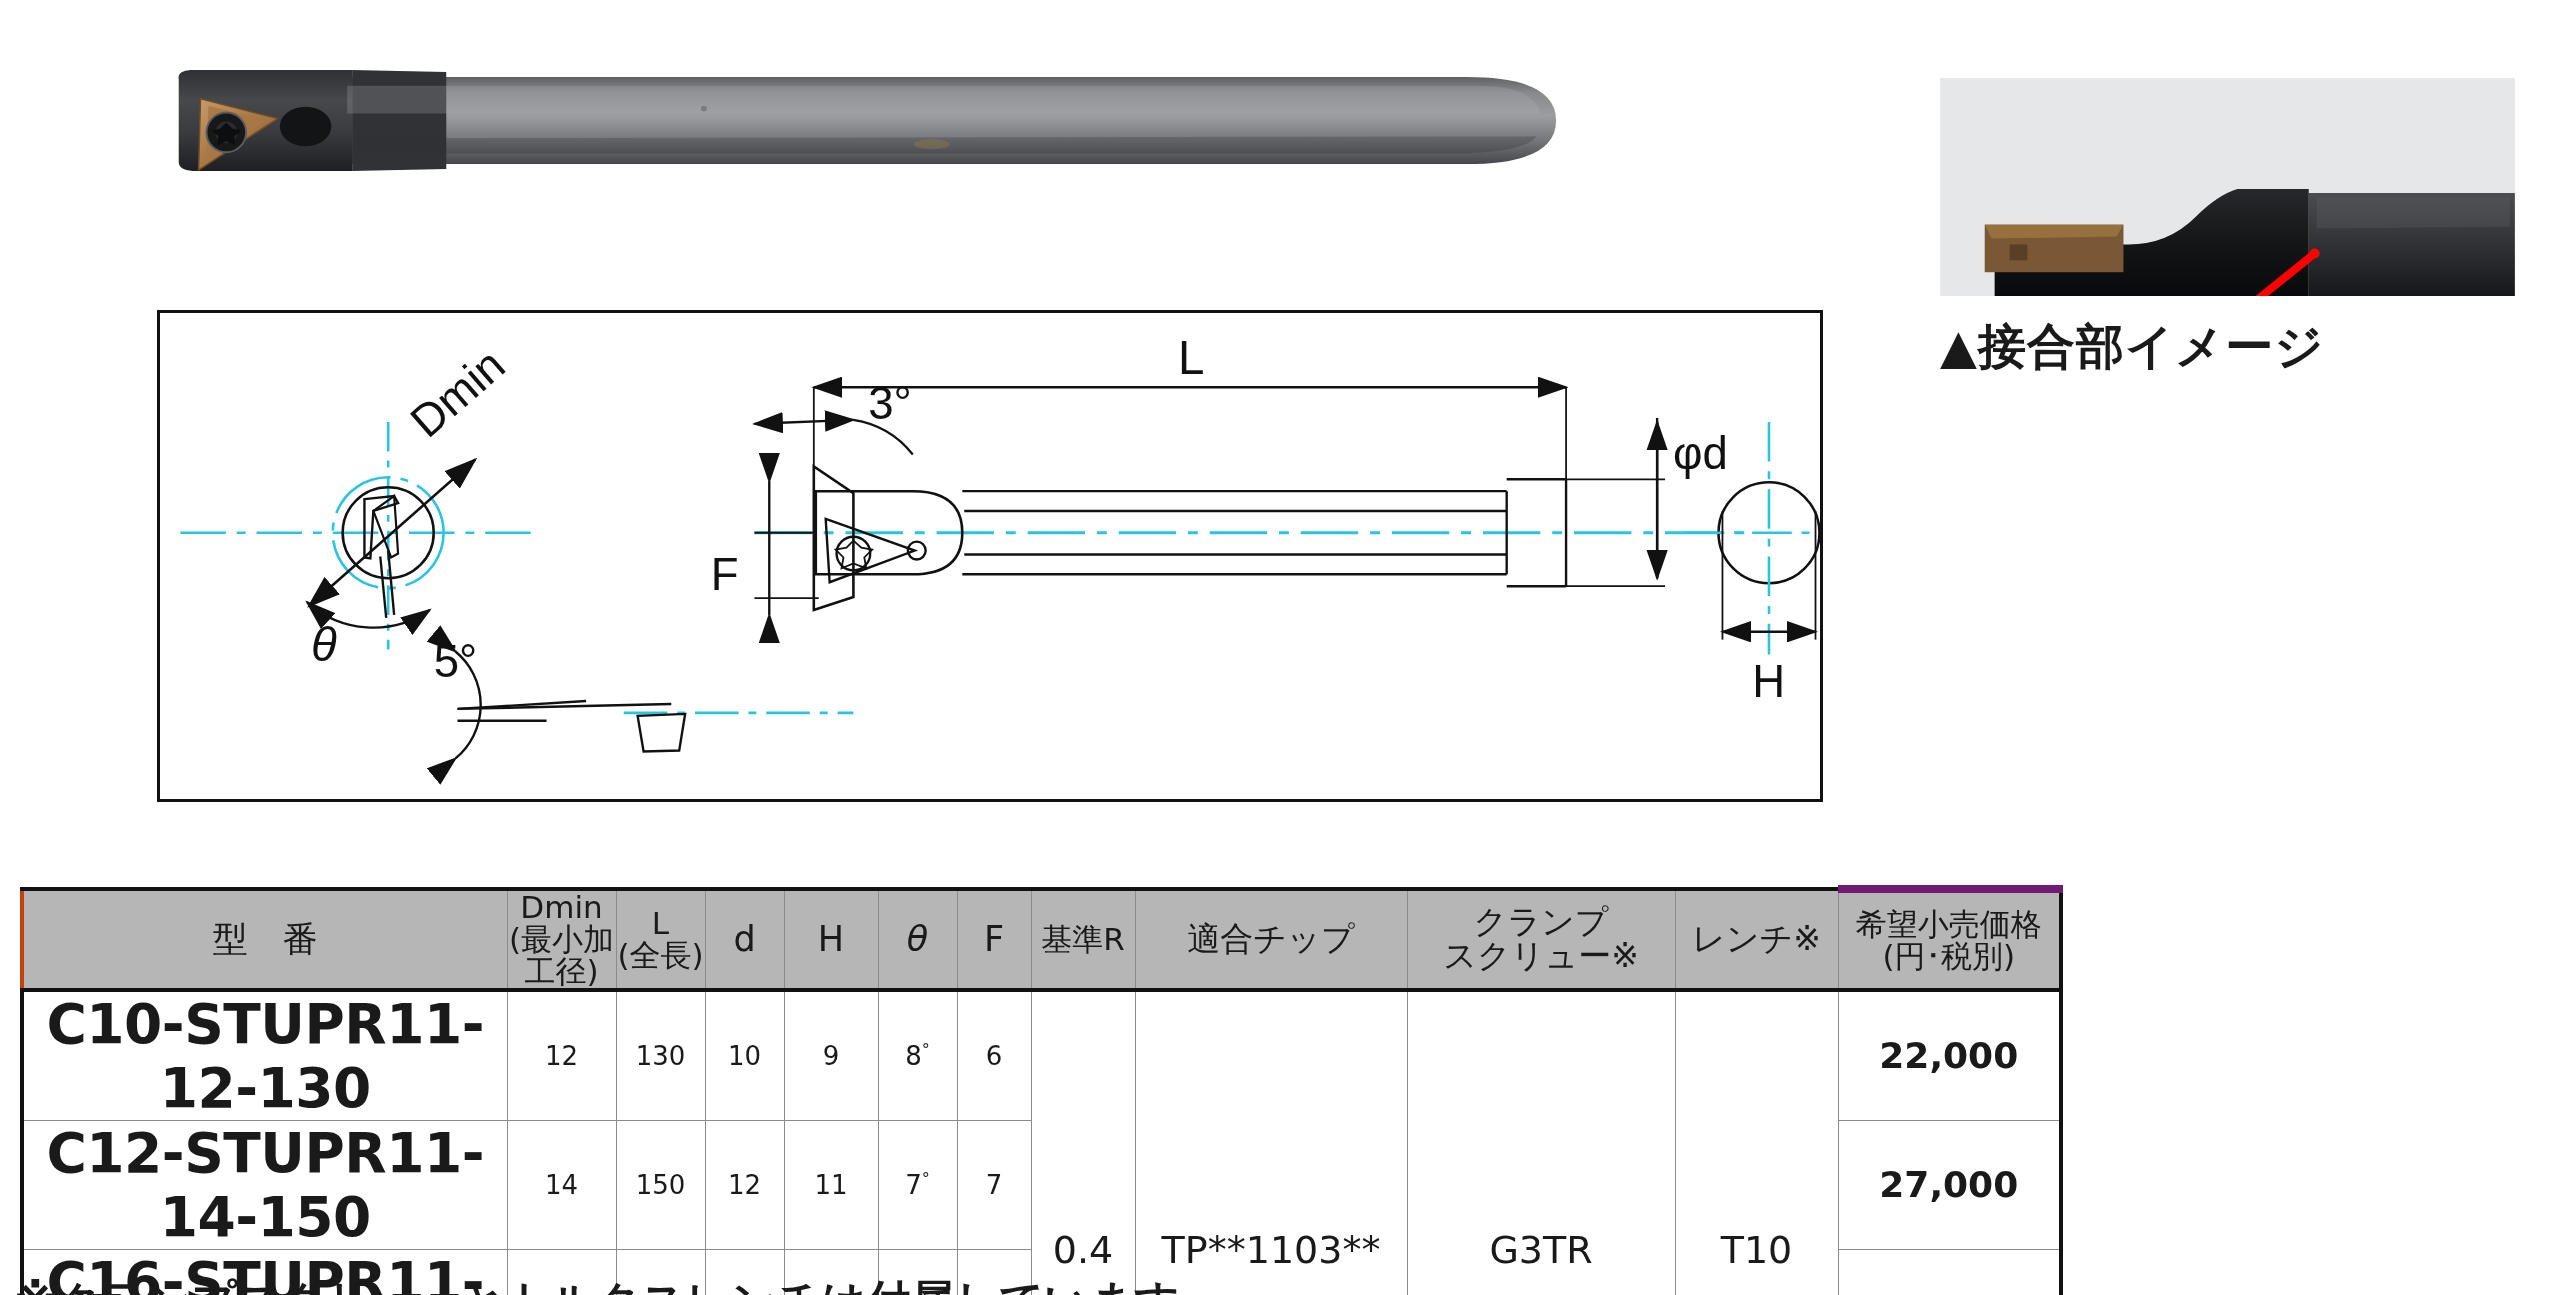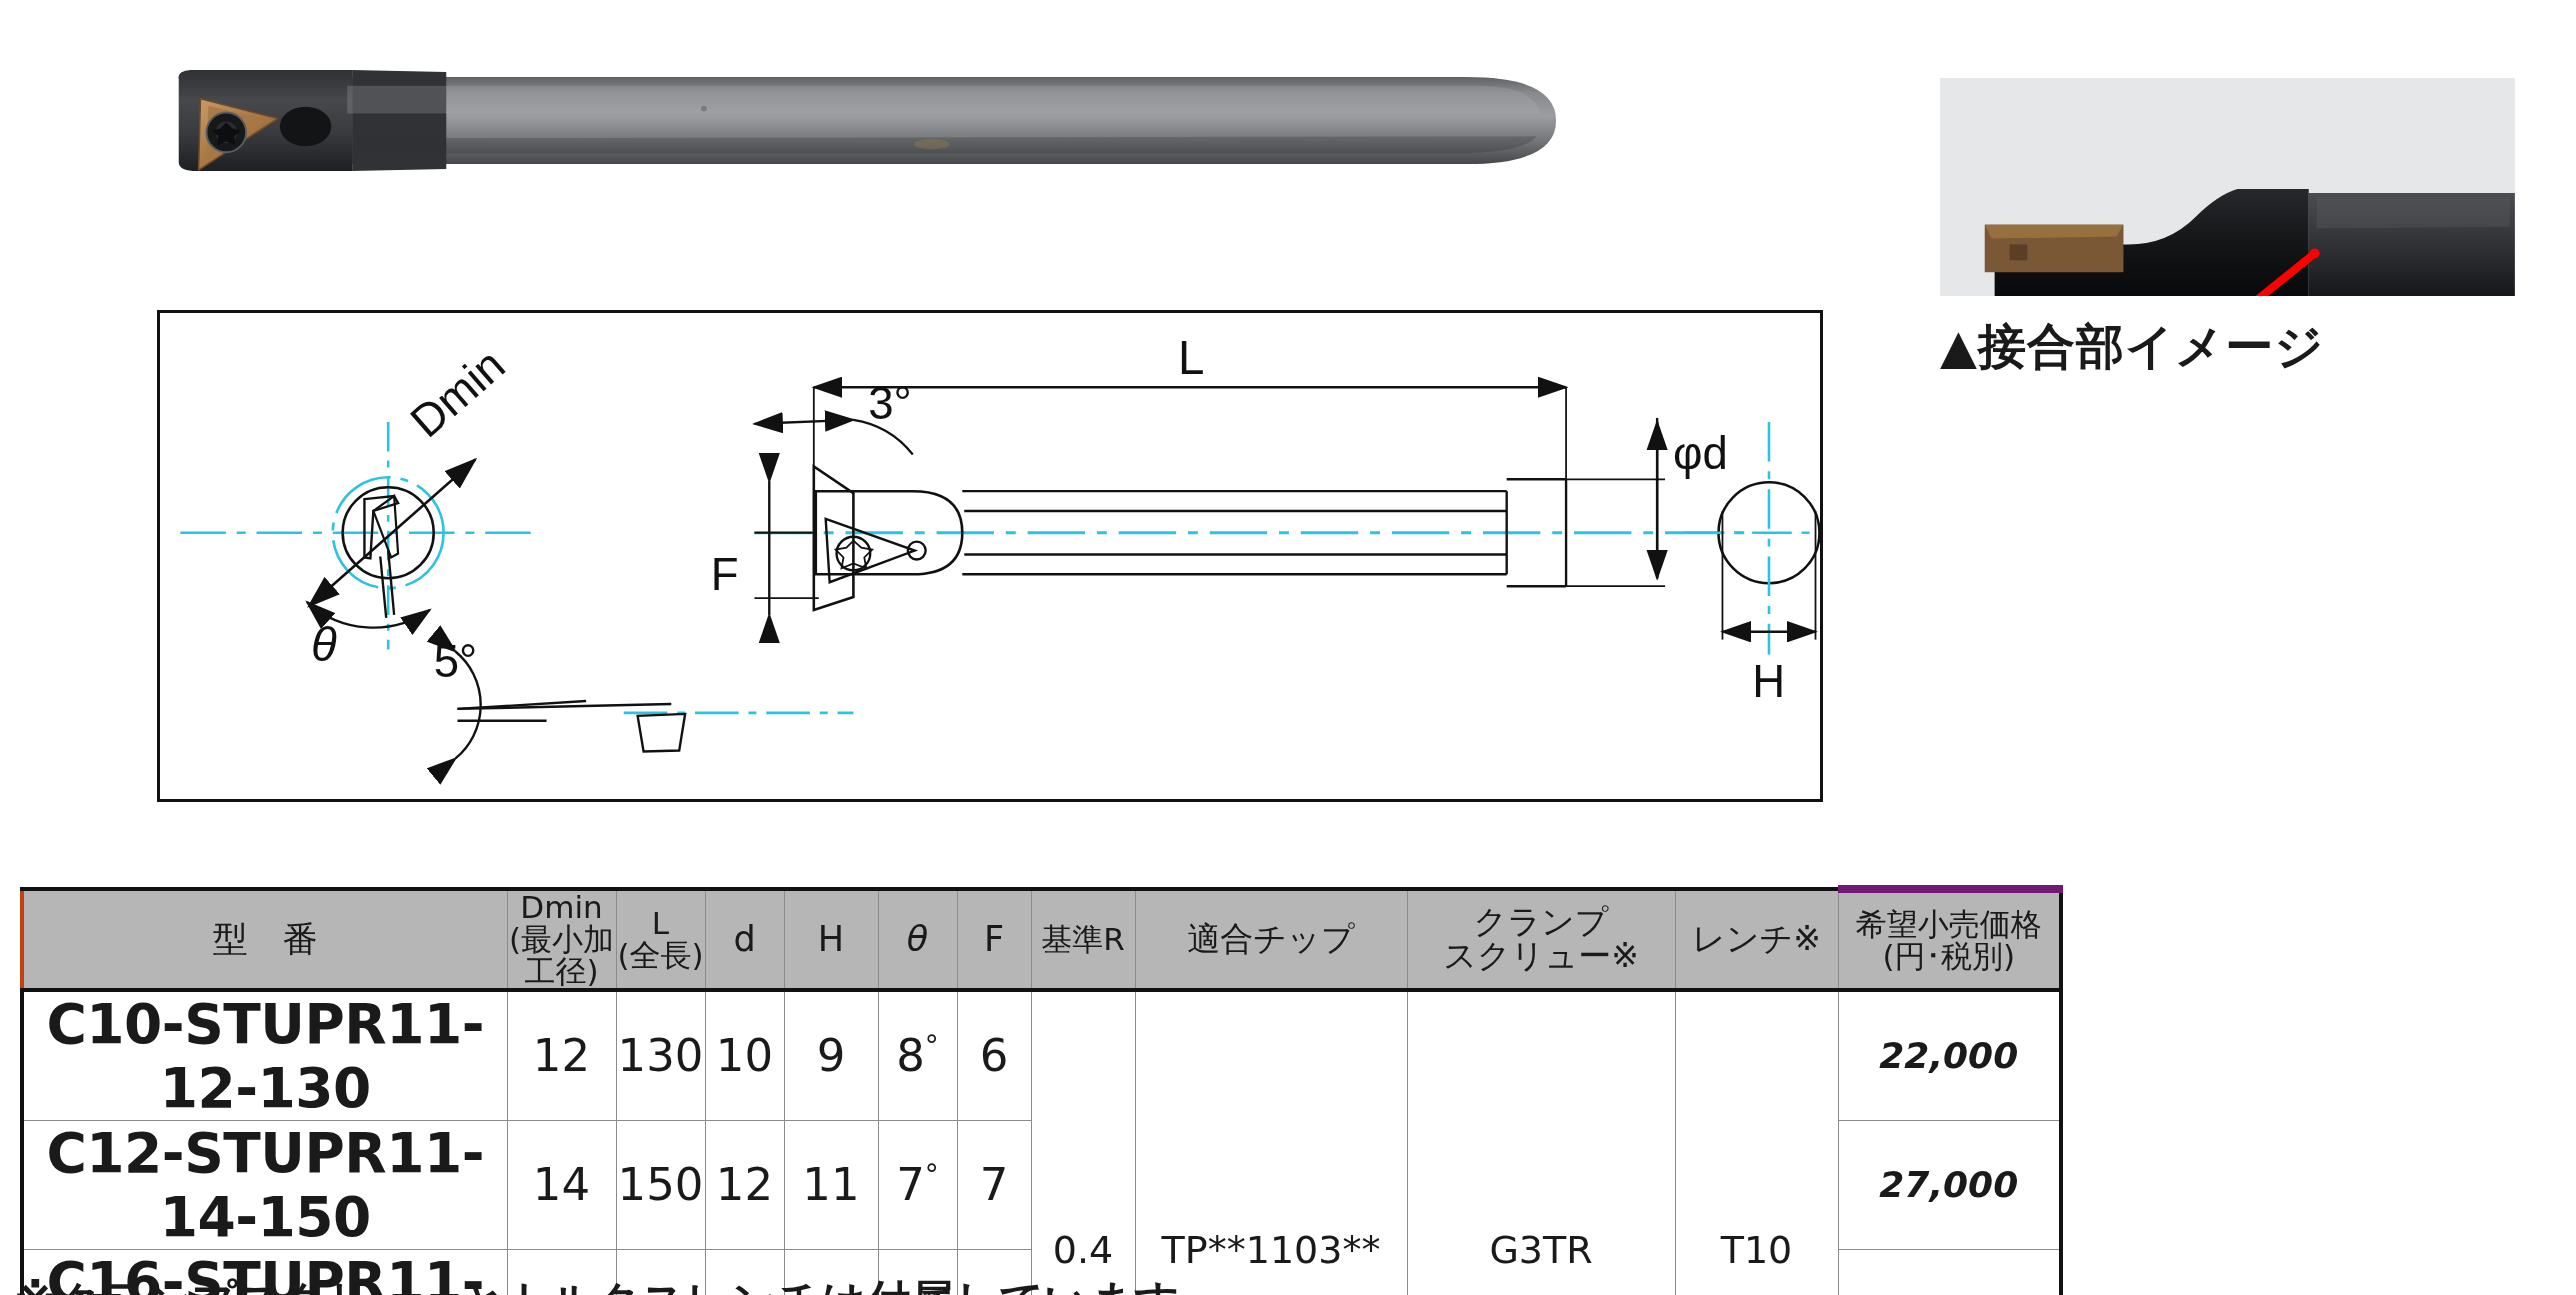--- a/index.html
+++ b/index.html
@@ -43,26 +43,26 @@
     background:#b6b6b6;
     border-bottom:4px solid #111;
     height:87px;
     font-weight:normal;
     font-size:35px;
     line-height:1.04;
   }
   #spec-table thead th.hdr-small{font-size:31px;}
   #spec-table thead th.hdr-two{font-size:33px;}
   #spec-table tbody td{
-    height:53px;background:#fff;font-size:45px;
+    height:53px;background:#fff;font-size:26px;
   }
   #spec-table tbody td.model{
     font-weight:bold;font-size:55px;letter-spacing:-0.5px;text-align:center;
   }
-  #spec-table tbody td.price{font-weight:bold;font-size:36px;font-style:italic;}
+  #spec-table tbody td.price{font-weight:bold;font-size:36px;}
   #spec-table tbody td.merged{font-size:38px;}
   #spec-table tbody tr:last-child td{border-bottom:4px solid #111;}
   #spec-table thead tr th:first-child{border-left:4px solid #c2410c;border-top:4px solid #111;}
   #spec-table thead tr th:last-child{border-right:4px solid #111;border-top:8px solid #701a75;margin-left:24px;}
   #spec-table thead tr th{border-top:4px solid #111;}
   #spec-table tbody tr td:first-child{border-left:4px solid #111;}
   #spec-table tbody tr td:last-child{border-right:4px solid #111;}
   .deg{font-size:0.62em;vertical-align:super;}
 
   

